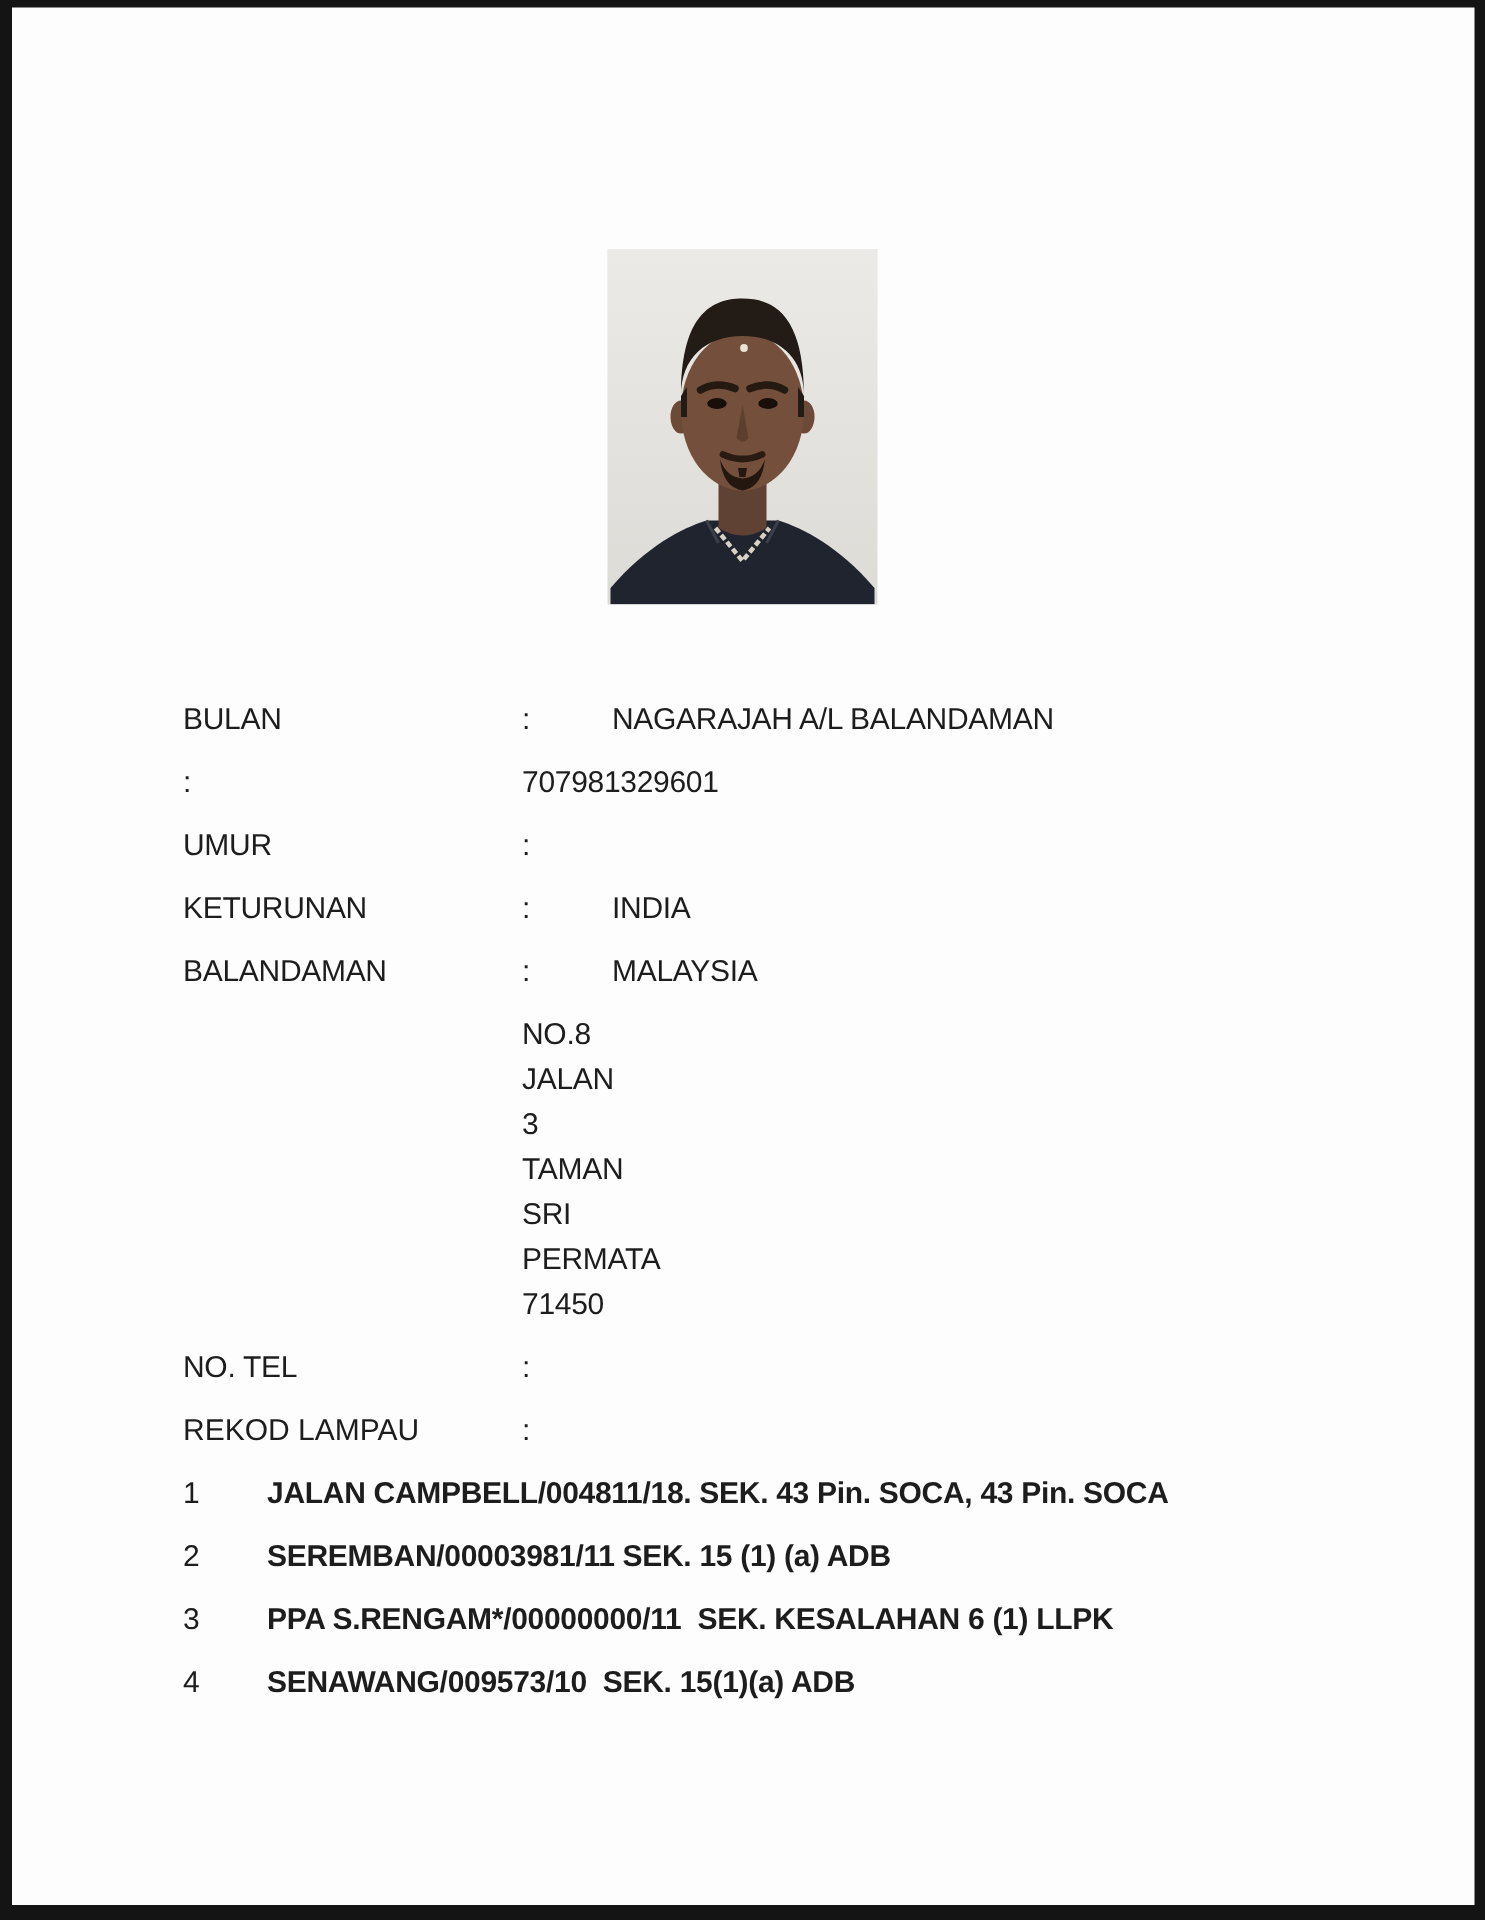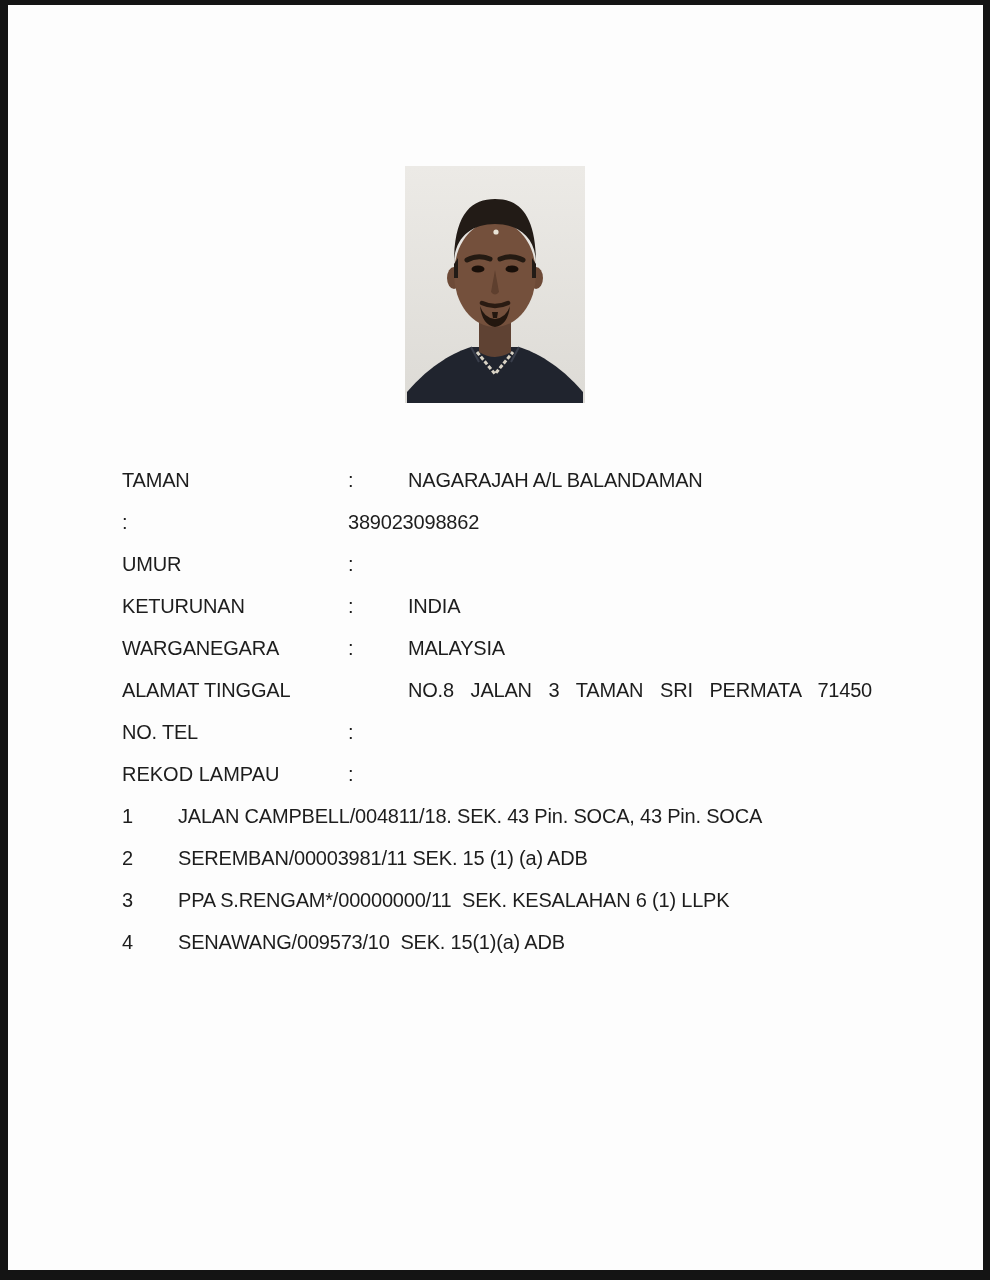--- a/index.html
+++ b/index.html
@@ -56,21 +56,21 @@
   .value-justified {
     text-align: justify;
     text-align-last: justify;
   }
   .record-row {
     display: grid;
     grid-template-columns: 56px 1fr;
     line-height: 30px;
     margin-bottom: 12px;
   }
-  .record-text { white-space: pre-wrap; }
+  .record-text { white-space: pre-wrap; font-weight: bold; }
 </style>
 </head>
 <body>
 
 <div class="frame">
   <div class="page">
 
     <div class="photo">
       <svg viewBox="0 0 180 237" xmlns="http://www.w3.org/2000/svg">
         <defs>
@@ -110,49 +110,48 @@
         <path d="M77,137 Q90,143 103,137" stroke="#2a1b12" stroke-width="4.5" fill="none" stroke-linecap="round"></path>
 
         <path d="M75,140 Q77,159 90,161 Q103,159 105,140 Q101,152 90,153 Q79,152 75,140 Z" fill="#23170f"></path>
         <path d="M87,146 L93,146 L92,152 L88,152 Z" fill="#23170f"></path>
       </svg>
     </div>
 
     <div class="details">
 
       <div class="row">
-        <div class="label">TAMAN</div>
+        <div class="label">BULAN</div>
         <div class="sep">:</div>
         <div class="value">NAGARAJAH A/L BALANDAMAN</div>
       </div>
 
       <div class="row">
         <div class="sep">:</div>
-        <div class="value">389023098862</div>
+        <div class="value">707981329601</div>
       </div>
 
       <div class="row">
         <div class="label">UMUR</div>
         <div class="sep">:</div>
       </div>
 
       <div class="row">
         <div class="label">KETURUNAN</div>
         <div class="sep">:</div>
         <div class="value">INDIA</div>
       </div>
 
       <div class="row">
-        <div class="label">WARGANEGARA</div>
+        <div class="label">BALANDAMAN</div>
         <div class="sep">:</div>
         <div class="value">MALAYSIA</div>
       </div>
 
       <div class="row">
-        <div class="label">ALAMAT TINGGAL</div>
         <div class="sep"></div>
         <div class="value">
           <div class="value-justified">NO.8 JALAN 3 TAMAN SRI PERMATA 71450</div>
         </div>
       </div>
 
       <div class="row">
         <div class="label">NO. TEL</div>
         <div class="sep">:</div>
       </div>

